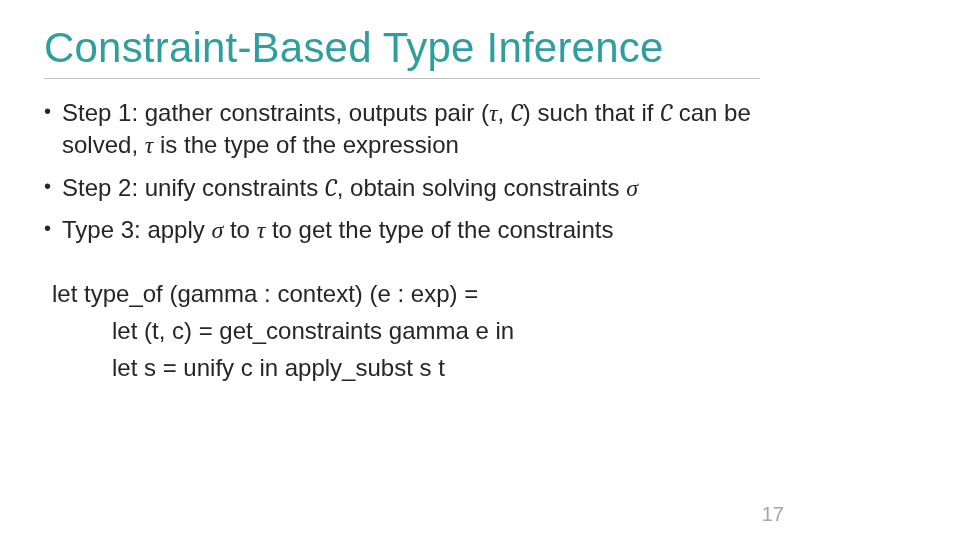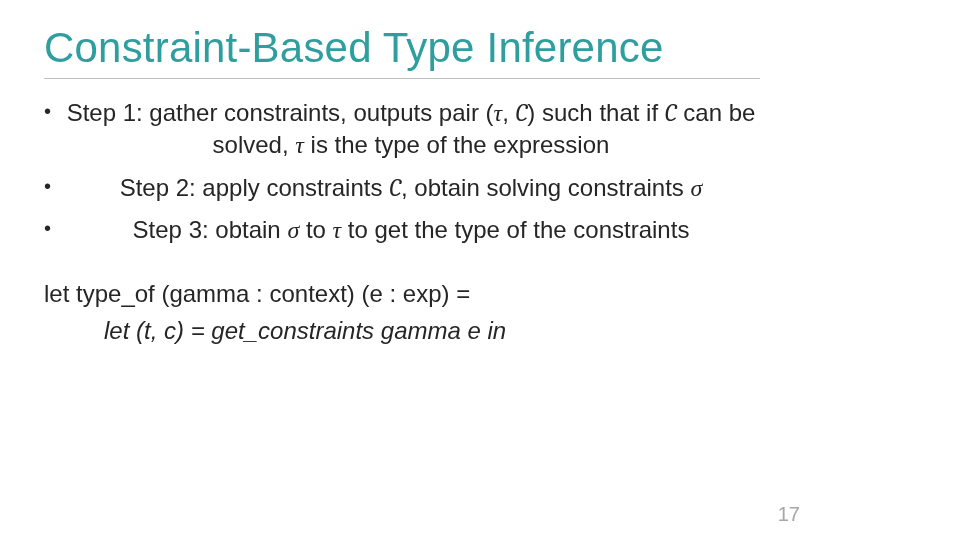--- a/index.html
+++ b/index.html
@@ -46,33 +46,32 @@
     margin: 0 0 10px 0;
   }
   .bul .dot {
     width: 18px;
     flex: 0 0 18px;
     font-size: 20px;
     line-height: 1.4;
   }
   .bul .txt {
     flex: 1 1 auto;
-    text-align: center;
   }
   .codeblk {
     margin-top: 28px;
     font-size: 24px;
     line-height: 1.55;
   }
-  .codeblk .line { white-space: pre; }
-  .codeblk .ind { padding-left: 60px; font-style: italic; }
+  .codeblk .line { white-space: pre; margin-left: 8px; }
+  .codeblk .ind { padding-left: 60px; }
   .it { font-style: italic; font-family: "Cambria", "Times New Roman", serif; }
   .pagenum {
     position: absolute;
-    right: 4px;
+    right: 20px;
     bottom: 14px;
     font-size: 20px;
     color: #a6a6a6;
     font-weight: 300;
   }
 </style>
 </head>
 <body>
 
 <div class="slide">
@@ -85,32 +84,33 @@
     <div class="bul">
       <div class="dot">•</div>
       <div class="txt">
         <span>Step 1: gather constraints, outputs pair (</span><span class="it">τ</span><span>, </span><span class="it">C</span><span>) such that if </span><span class="it">C</span><span> can be solved, </span><span class="it">τ</span><span> is the type of the expression</span>
       </div>
     </div>
 
     <div class="bul">
       <div class="dot">•</div>
       <div class="txt">
-        <span>Step 2: apply constraints </span><span class="it">C</span><span>, obtain solving constraints </span><span class="it">σ</span>
+        <span>Step 2: unify constraints </span><span class="it">C</span><span>, obtain solving constraints </span><span class="it">σ</span>
       </div>
     </div>
 
     <div class="bul">
       <div class="dot">•</div>
       <div class="txt">
-        <span>Step 3: obtain </span><span class="it">σ</span><span> to </span><span class="it">τ</span><span> to get the type of the constraints</span>
+        <span>Type 3: apply </span><span class="it">σ</span><span> to </span><span class="it">τ</span><span> to get the type of the constraints</span>
       </div>
     </div>
 
     <div class="codeblk">
       <div class="line">let type_of (gamma : context) (e : exp) =</div>
       <div class="line ind">let (t, c) = get_constraints gamma e in</div>
+      <div class="line ind">let s = unify c in apply_subst s t</div>
     </div>
 
   </div>
 
   <div class="pagenum">17</div>
 </div>
 
 </body></html>

